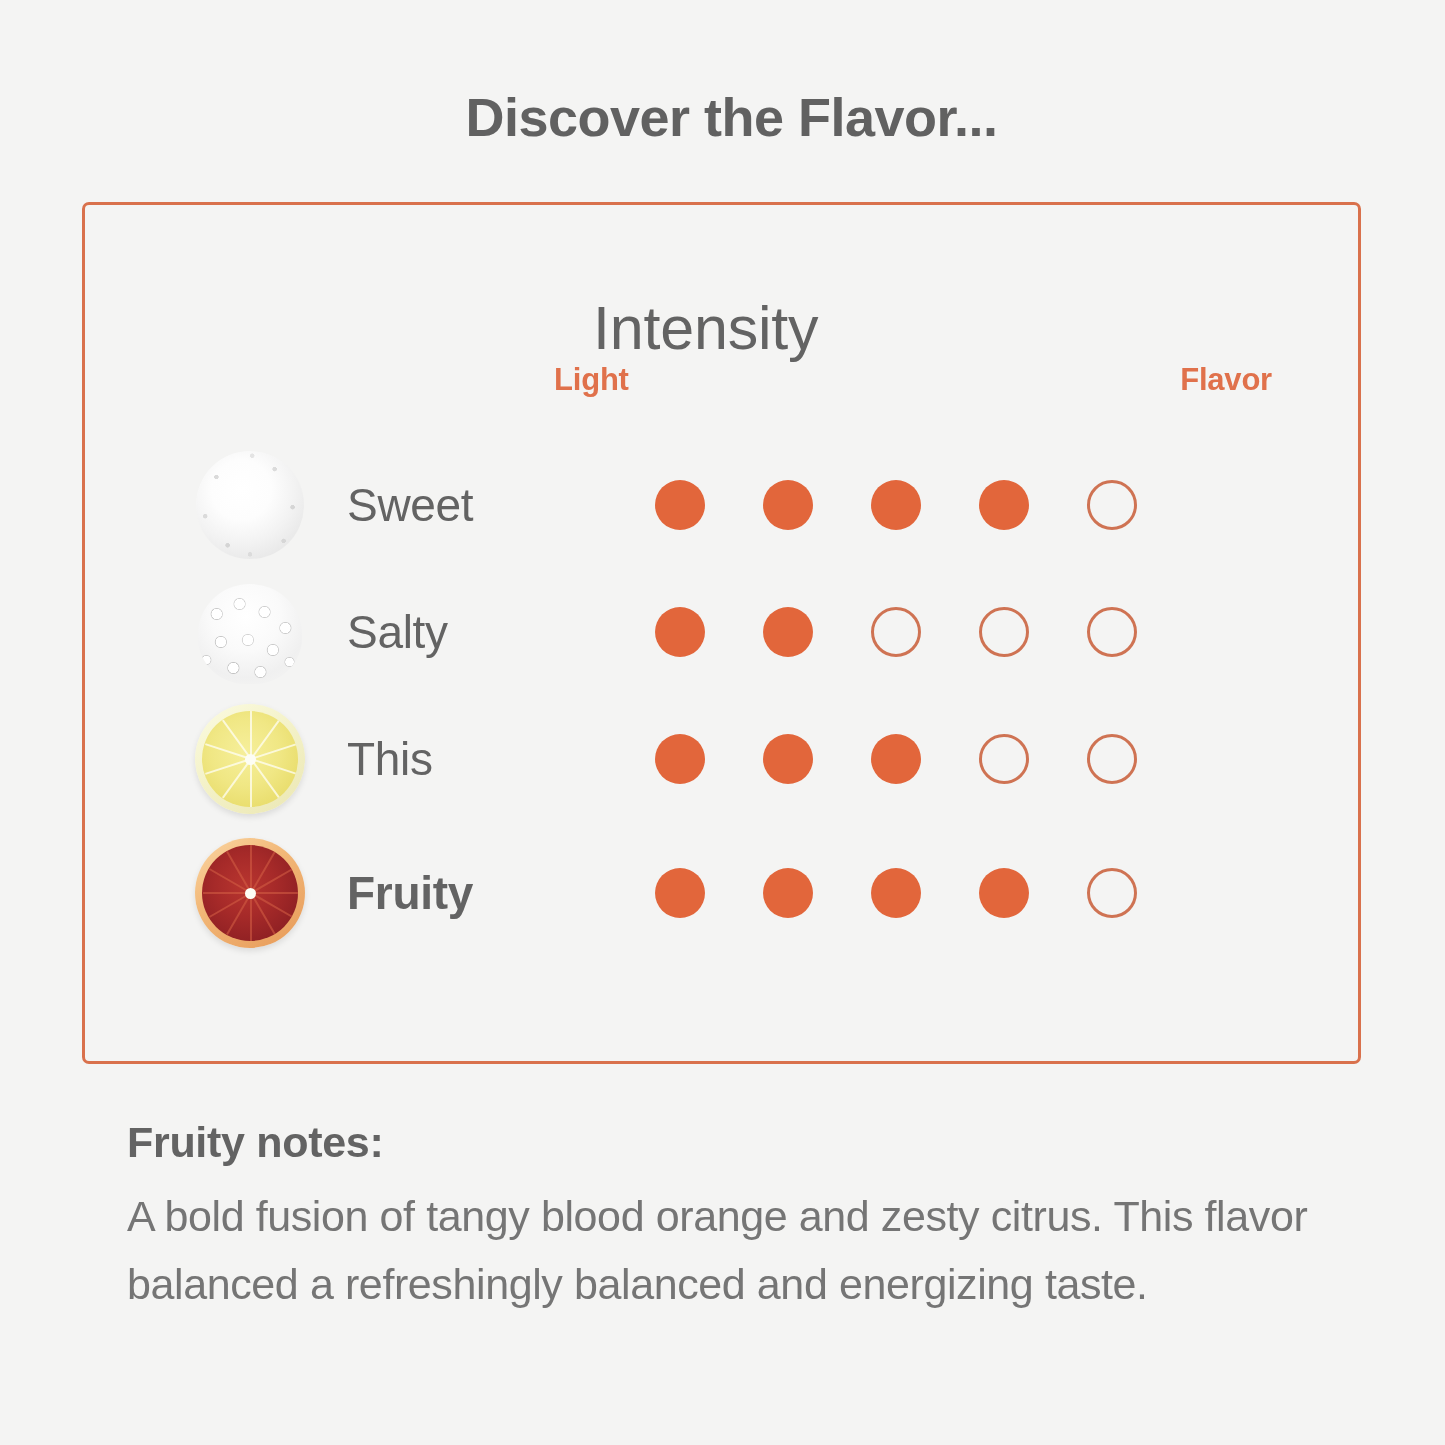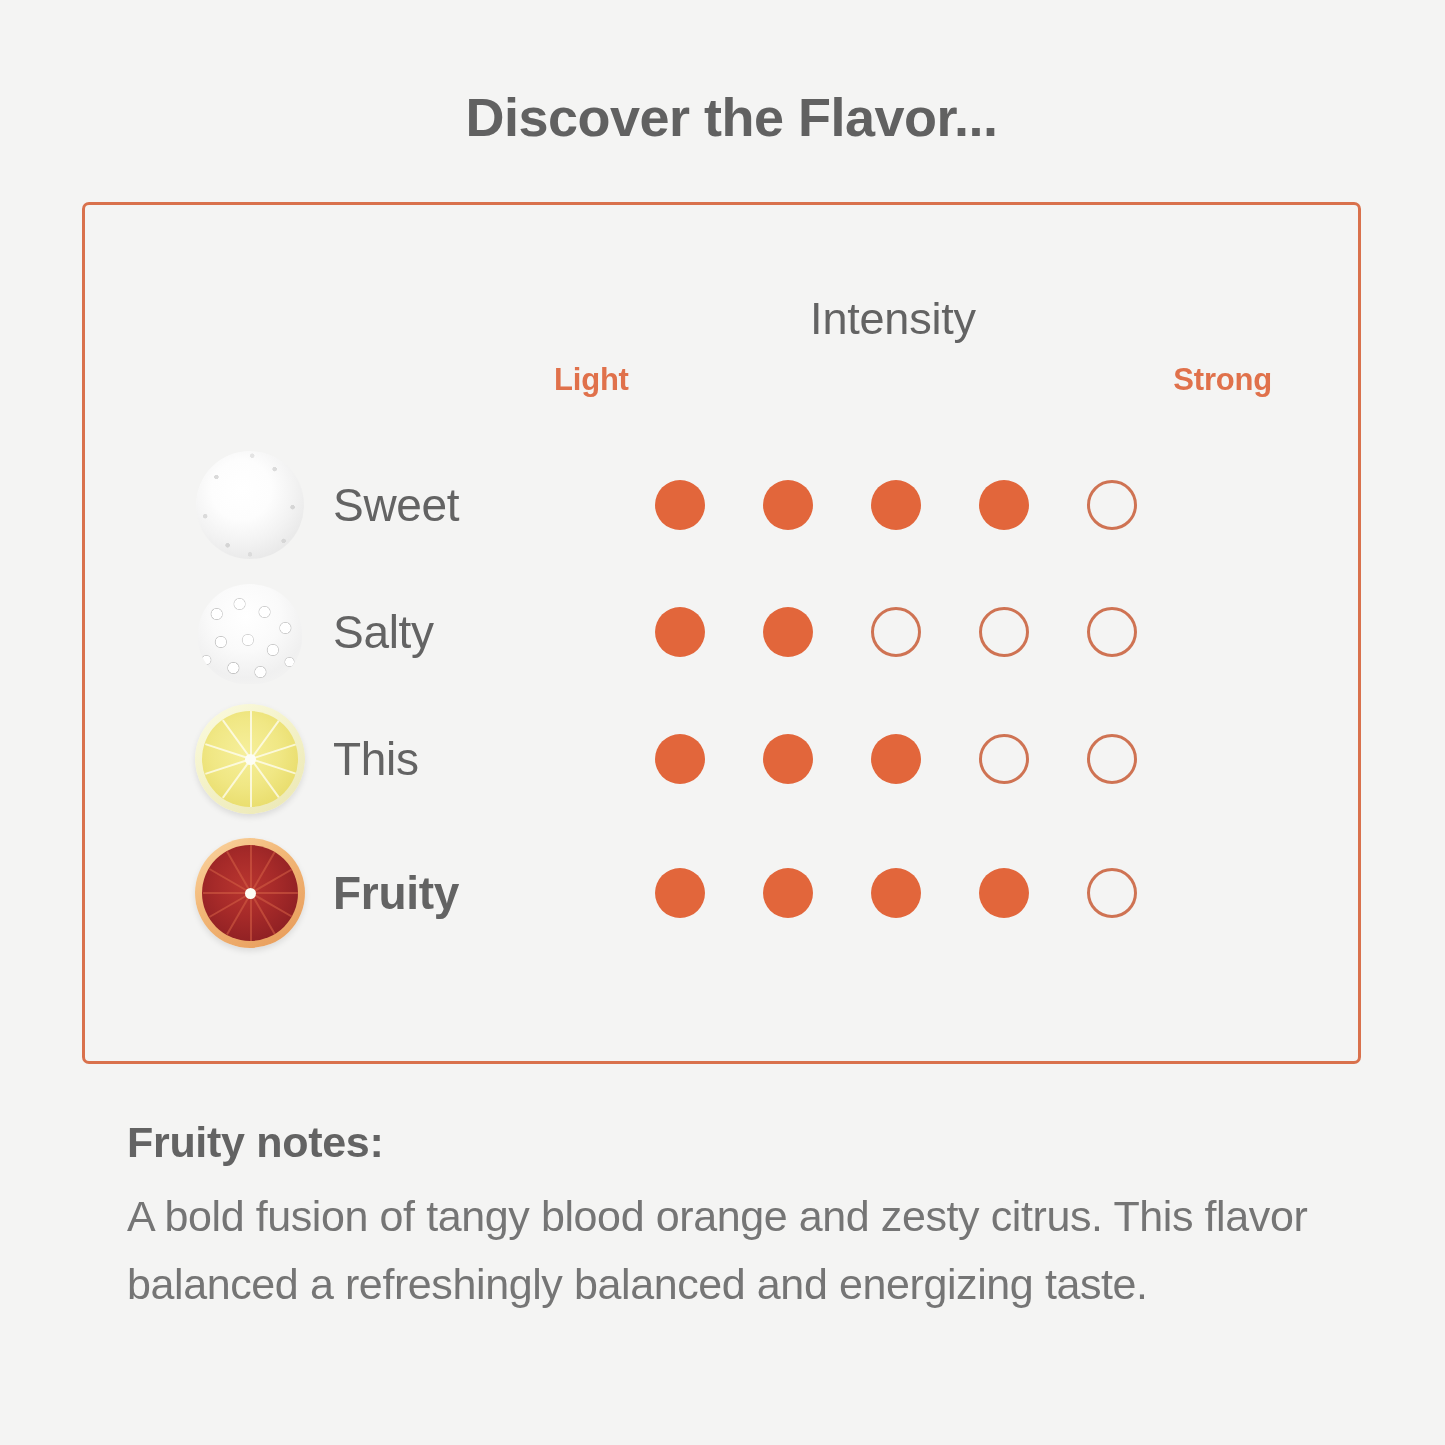--- a/index.html
+++ b/index.html
@@ -41,22 +41,22 @@
     box-sizing: border-box;
     background: transparent;
   }
 
   
   .intensity-title {
     position: absolute;
     left: 593px;
     top: 293px;
     width: 600px;
-    text-align: center;
-    font-size: 45px;
+    text-align: left;
+    font-size: 61px;
     color: #636363;
     letter-spacing: -0.2px;
   }
   .scale-light {
     position: absolute;
     left: 554px;
     top: 362px;
     font-size: 31px;
     font-weight: bold;
     color: #e0714b;
@@ -73,20 +73,21 @@
     color: #e0714b;
     letter-spacing: -0.2px;
   }
   .flavor-row {
     position: absolute;
     left: 190px;
     width: 1000px;
     height: 120px;
     display: flex;
     align-items: center;
+    gap: 14px;
   }
   .flavor-row.r0 { top: 445px; }
   .flavor-row.r1 { top: 572px; }
   .flavor-row.r2 { top: 699px; }
   .flavor-row.r3 { top: 833px; font-weight: bold; }
 
   .flavor-icon {
     width: 120px;
     height: 120px;
     position: relative;
@@ -251,21 +252,21 @@
 </style>
 </head>
 <body>
 
 <div class="page-title">Discover the Flavor...</div>
 
 <div class="flavor-card"></div>
 
 <div class="intensity-title">Intensity</div>
 <div class="scale-light">Light</div>
-<div class="scale-strong">Strong</div>
+<div class="scale-strong">Flavor</div>
 
 <div class="flavor-row r0">
   <div class="flavor-icon">
     <div class="sugar-mound"></div>
   </div>
   <div class="flavor-label">Sweet</div>
 </div>
 <div class="dot-track r0">
   <div class="dot filled"></div>
   <div class="dot filled"></div>

